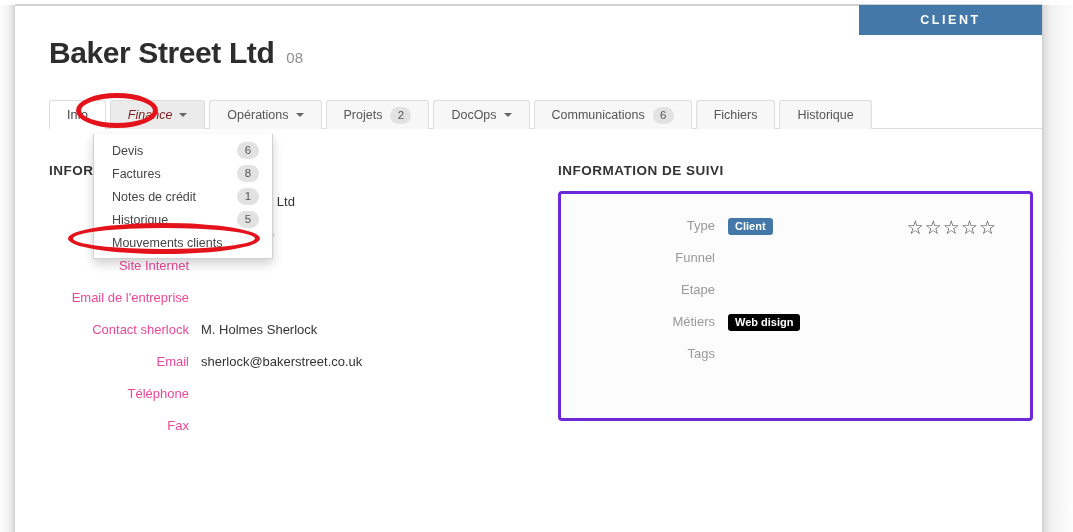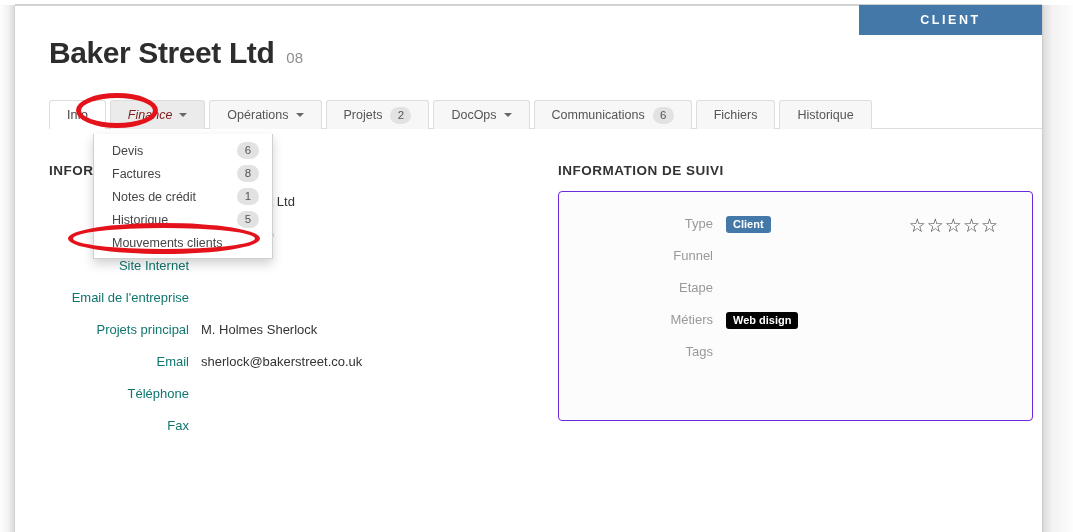--- a/index.html
+++ b/index.html
@@ -172,37 +172,37 @@
   }
   .row {
     display: flex;
     align-items: baseline;
     height: 32px;
   }
   .row .lbl {
     width: 152px;
     text-align: right;
     font-size: 13px;
-    color: #0f766e;
+    color: #ec4899;
     padding-right: 12px;
     white-space: nowrap;
   }
   .row .val {
     font-size: 13px;
     color: #333333;
     white-space: nowrap;
   }
 
   
   .card {
     position: absolute;
     left: 543px; top: 185px;
     width: 475px; height: 230px;
     background: #fcfcfc;
-    border: 1px solid #6d28d9;
+    border: 3px solid #6d28d9;
     border-radius: 4px;
   }
   .card-rows {
     position: absolute;
     left: 0; top: 24px;
     width: 350px;
   }
   .card-rows .row { height: 32px; }
   .card-rows .lbl {
     width: 167px;
@@ -313,21 +313,21 @@
       </div>
       <div class="row">
         <span class="lbl">Site Internet</span>
         <span class="val"></span>
       </div>
       <div class="row">
         <span class="lbl">Email de l'entreprise</span>
         <span class="val"></span>
       </div>
       <div class="row">
-        <span class="lbl">Projets principal</span>
+        <span class="lbl">Contact sherlock</span>
         <span class="val">M. Holmes Sherlock</span>
       </div>
       <div class="row">
         <span class="lbl">Email</span>
         <span class="val">sherlock@bakerstreet.co.uk</span>
       </div>
       <div class="row">
         <span class="lbl">Téléphone</span>
         <span class="val"></span>
       </div>

